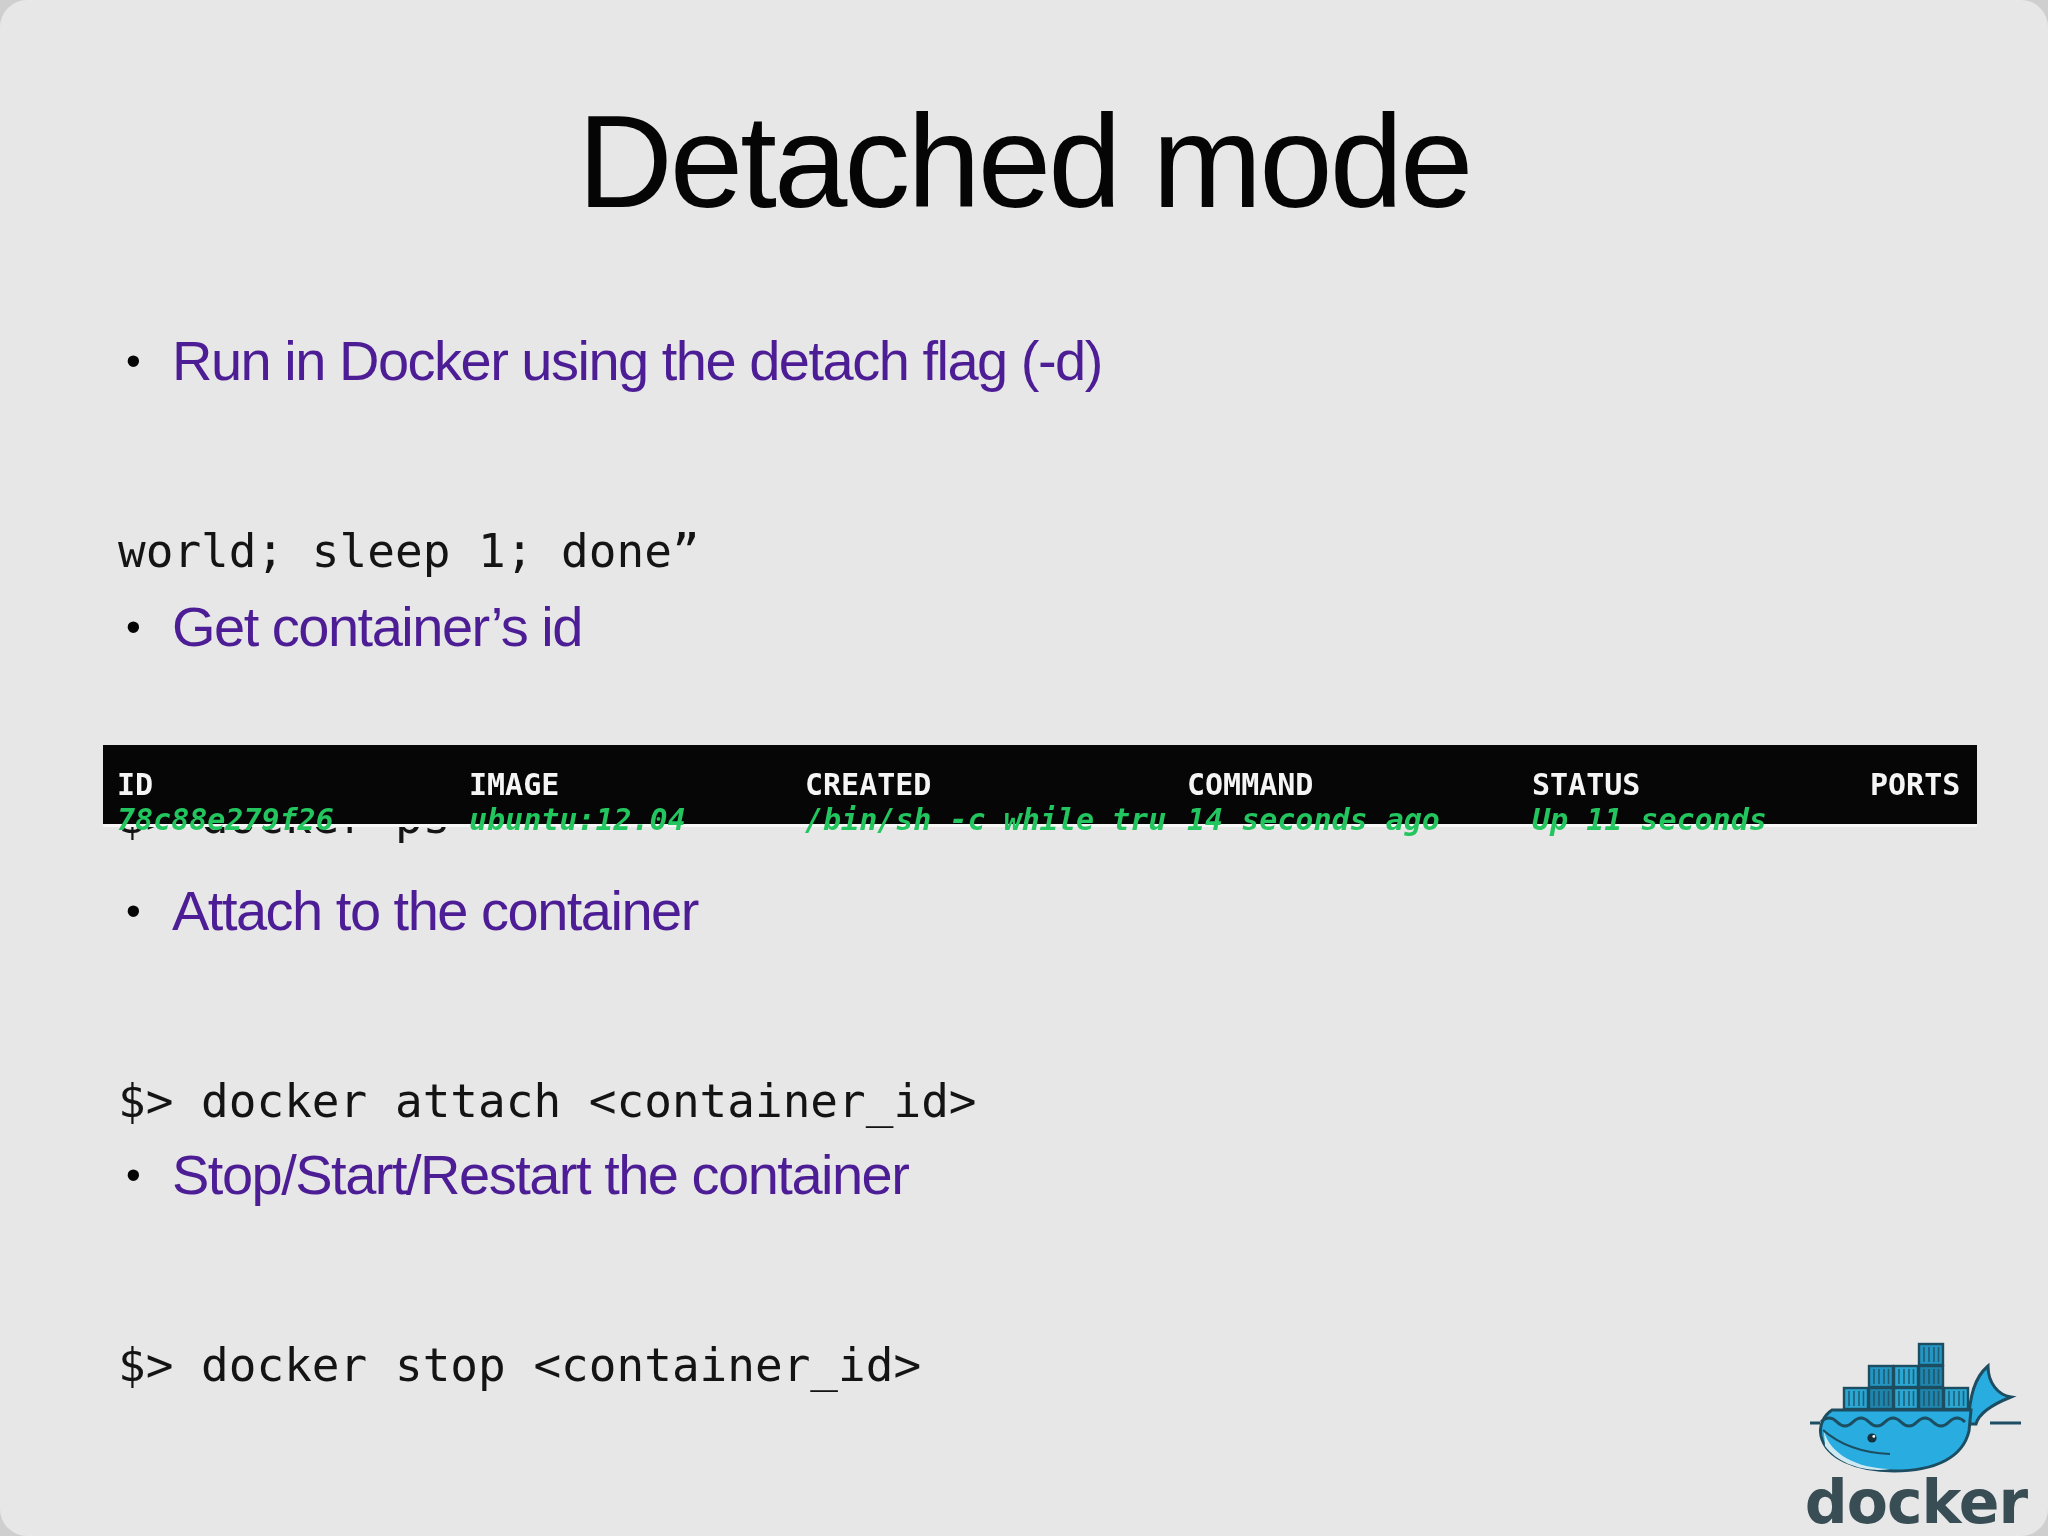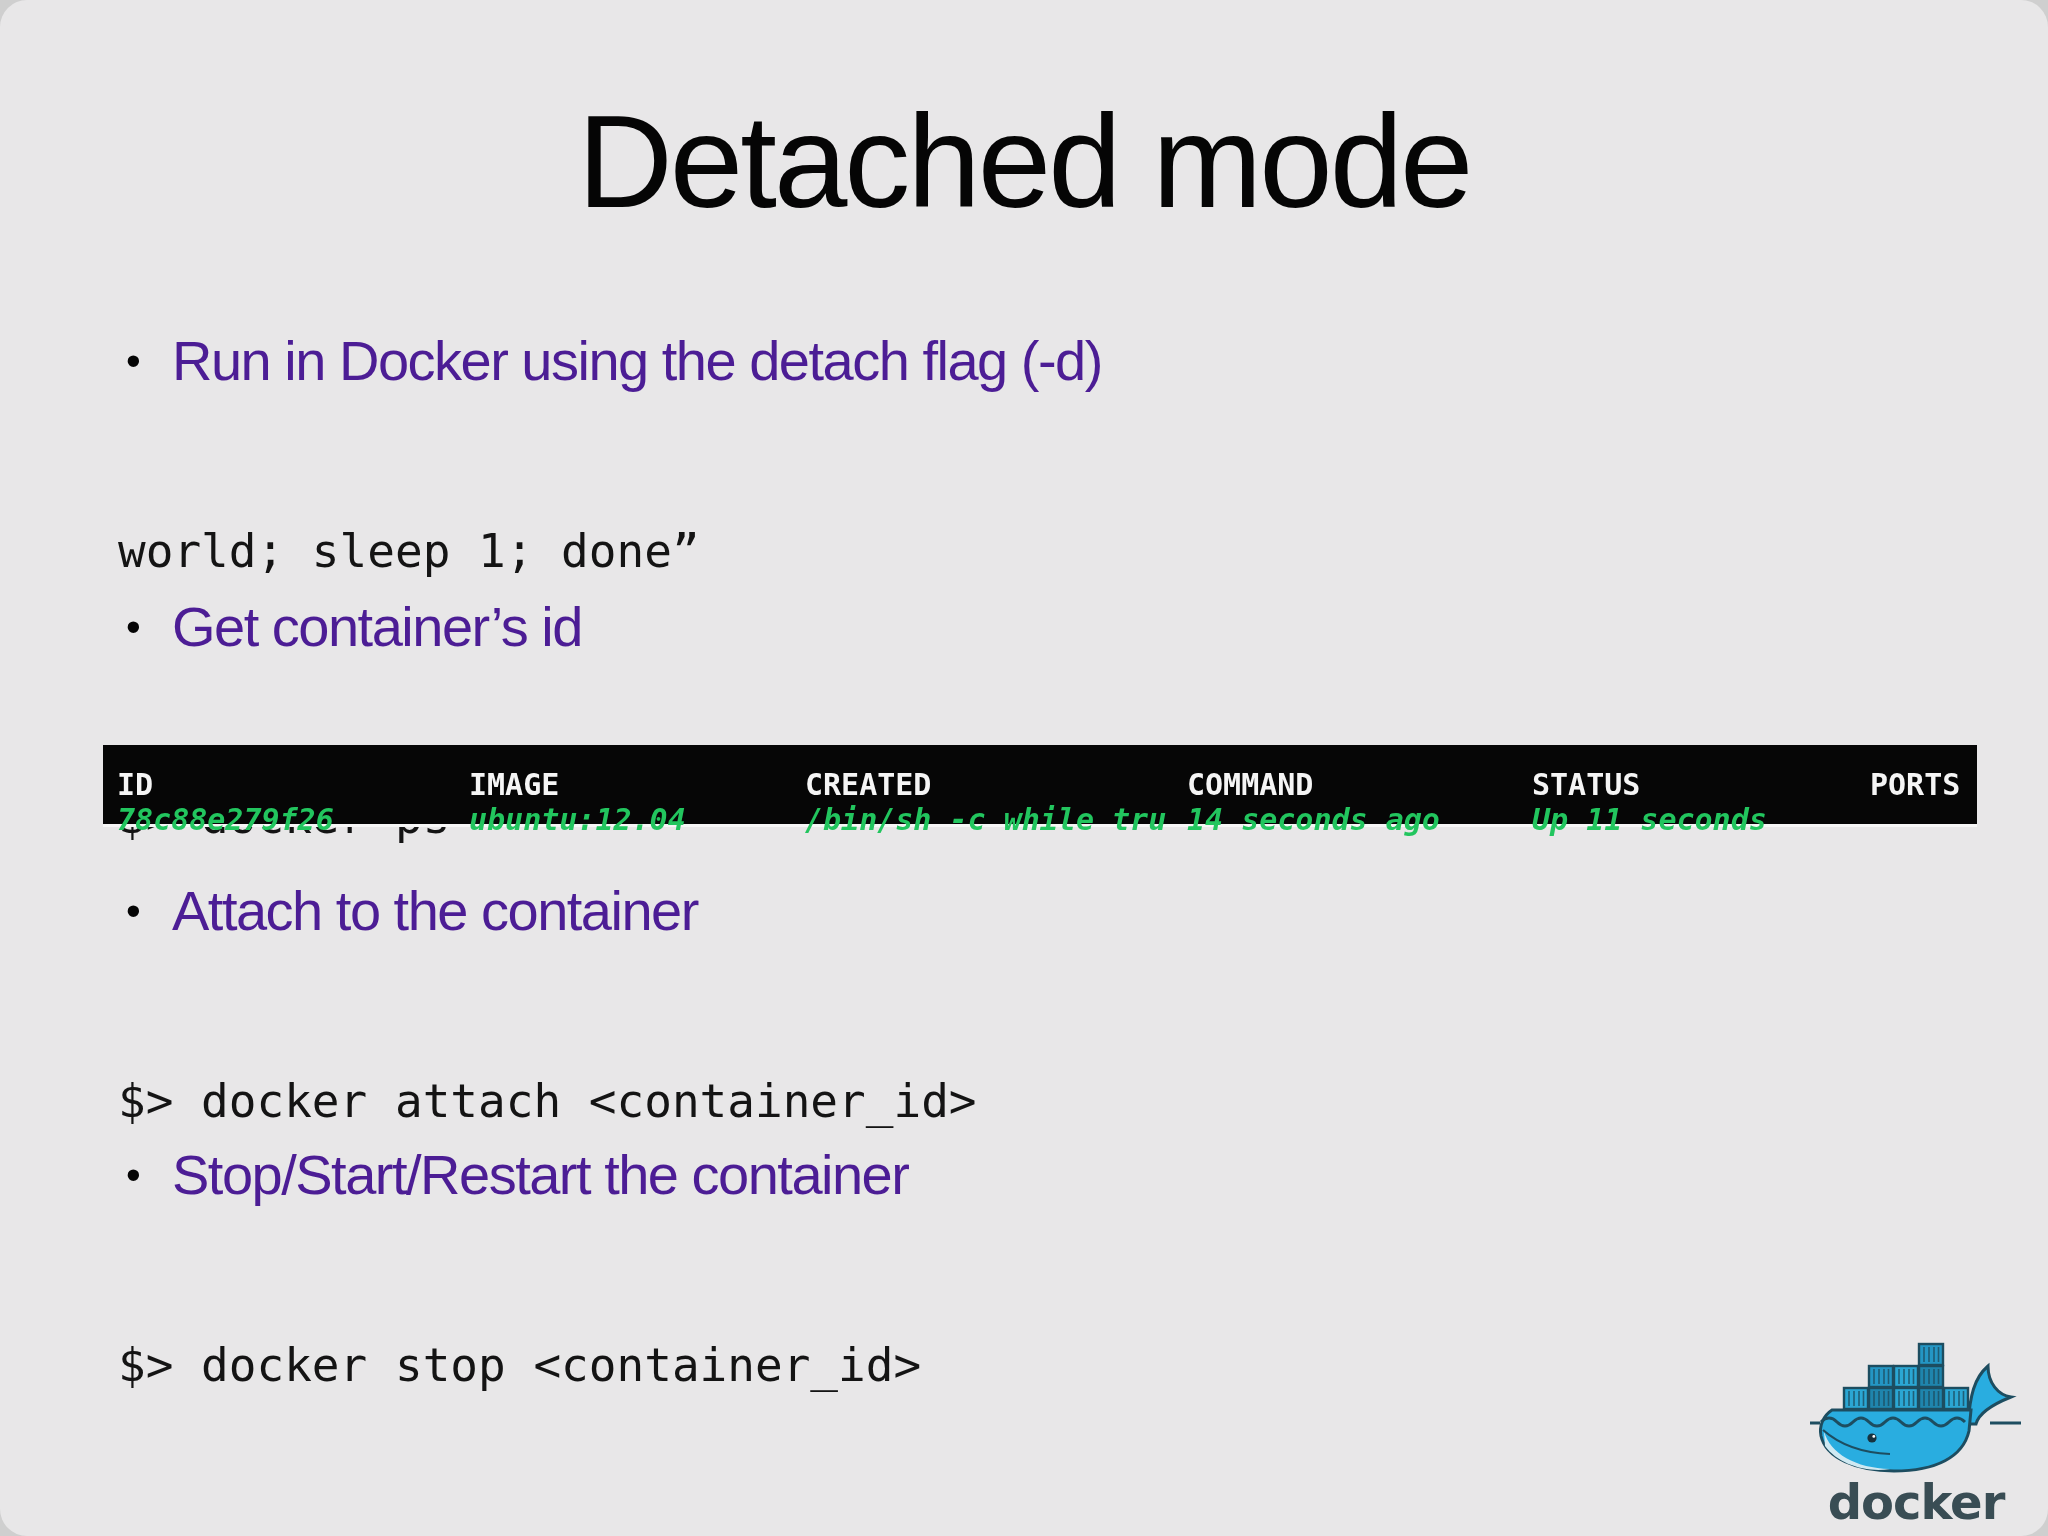--- a/index.html
+++ b/index.html
@@ -58,21 +58,21 @@
     line-height:35px;
   }
   .trow .cell{padding-left:14px;white-space:nowrap;overflow:hidden;}
   .trow.values{color:#22c55e;font-style:italic;}
   .logo{
     position:absolute;right:22px;bottom:6px;width:220px;
     display:flex;flex-direction:column;align-items:center;
   }
   .wordmark{
     font-family:"DejaVu Sans",sans-serif;
-    font-weight:bold;font-size:48px;line-height:56px;
+    font-weight:bold;font-size:60px;line-height:56px;
     letter-spacing:-1px;color:#394d54;margin-top:-4px;
   }
 </style>
 </head>
 <body>
 
 <div class="slide">
 
   <h1 class="title">Detached mode</h1>
 

